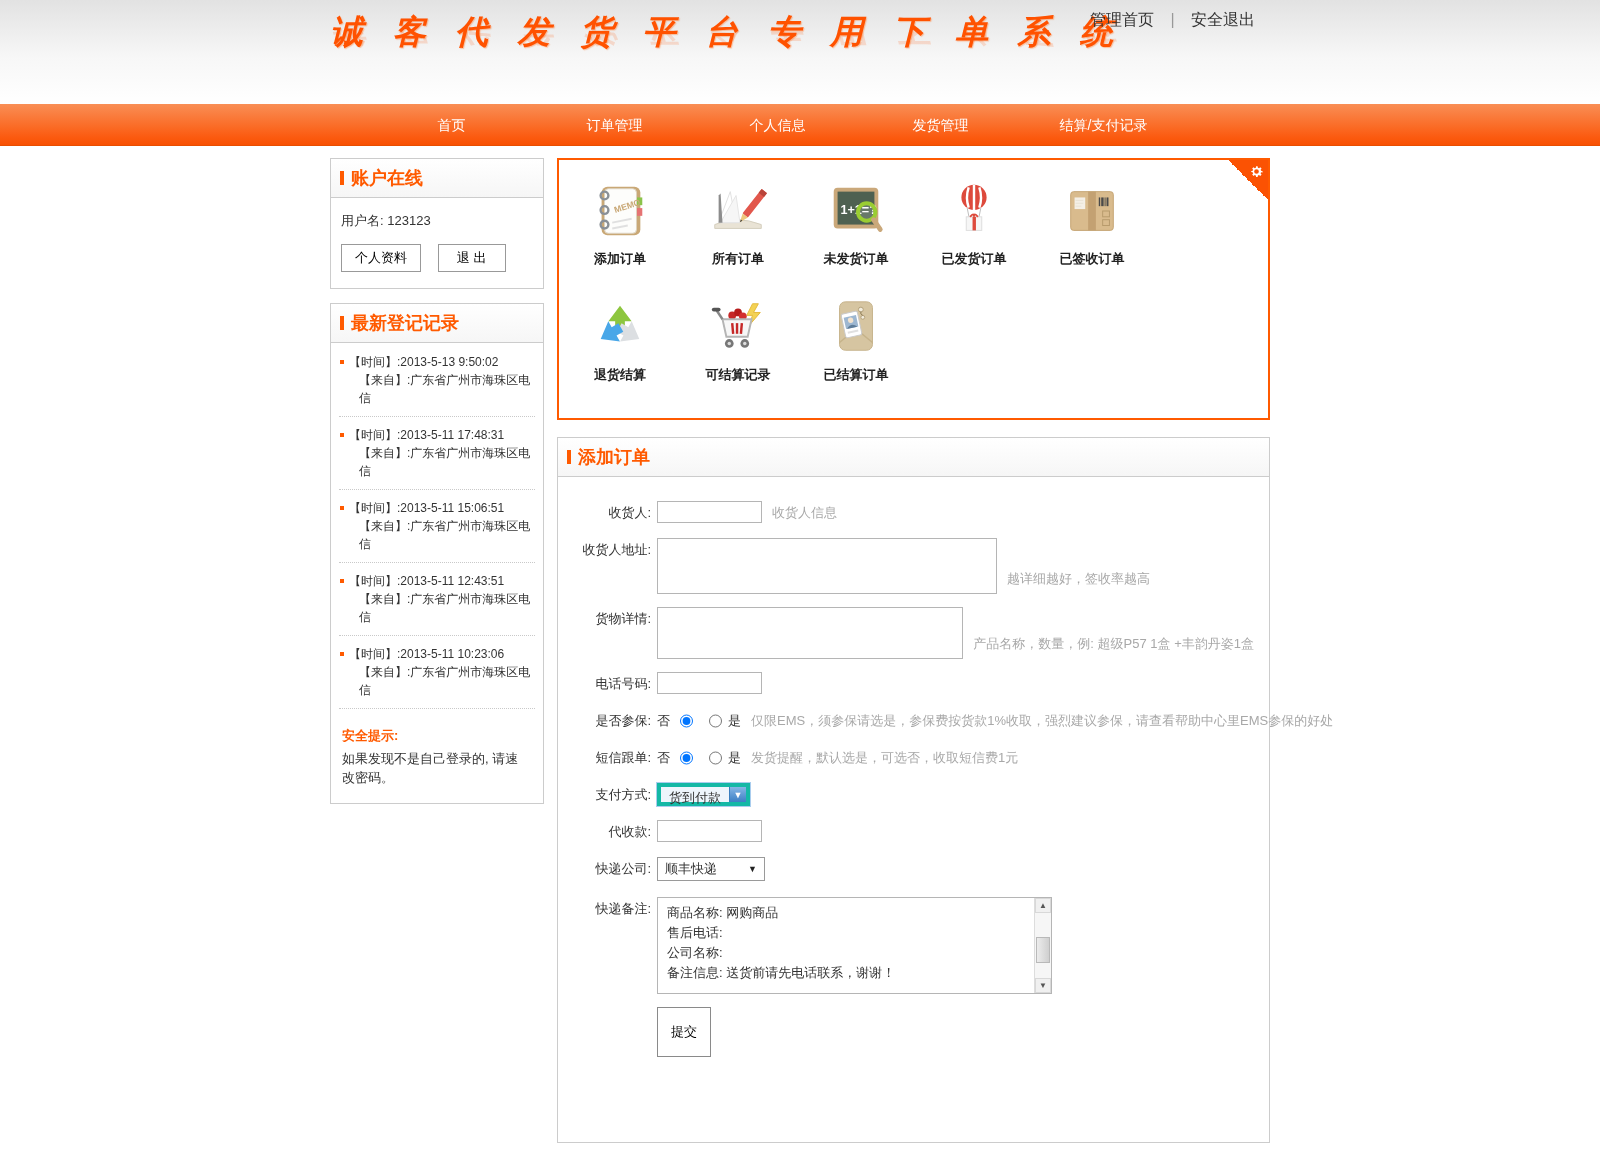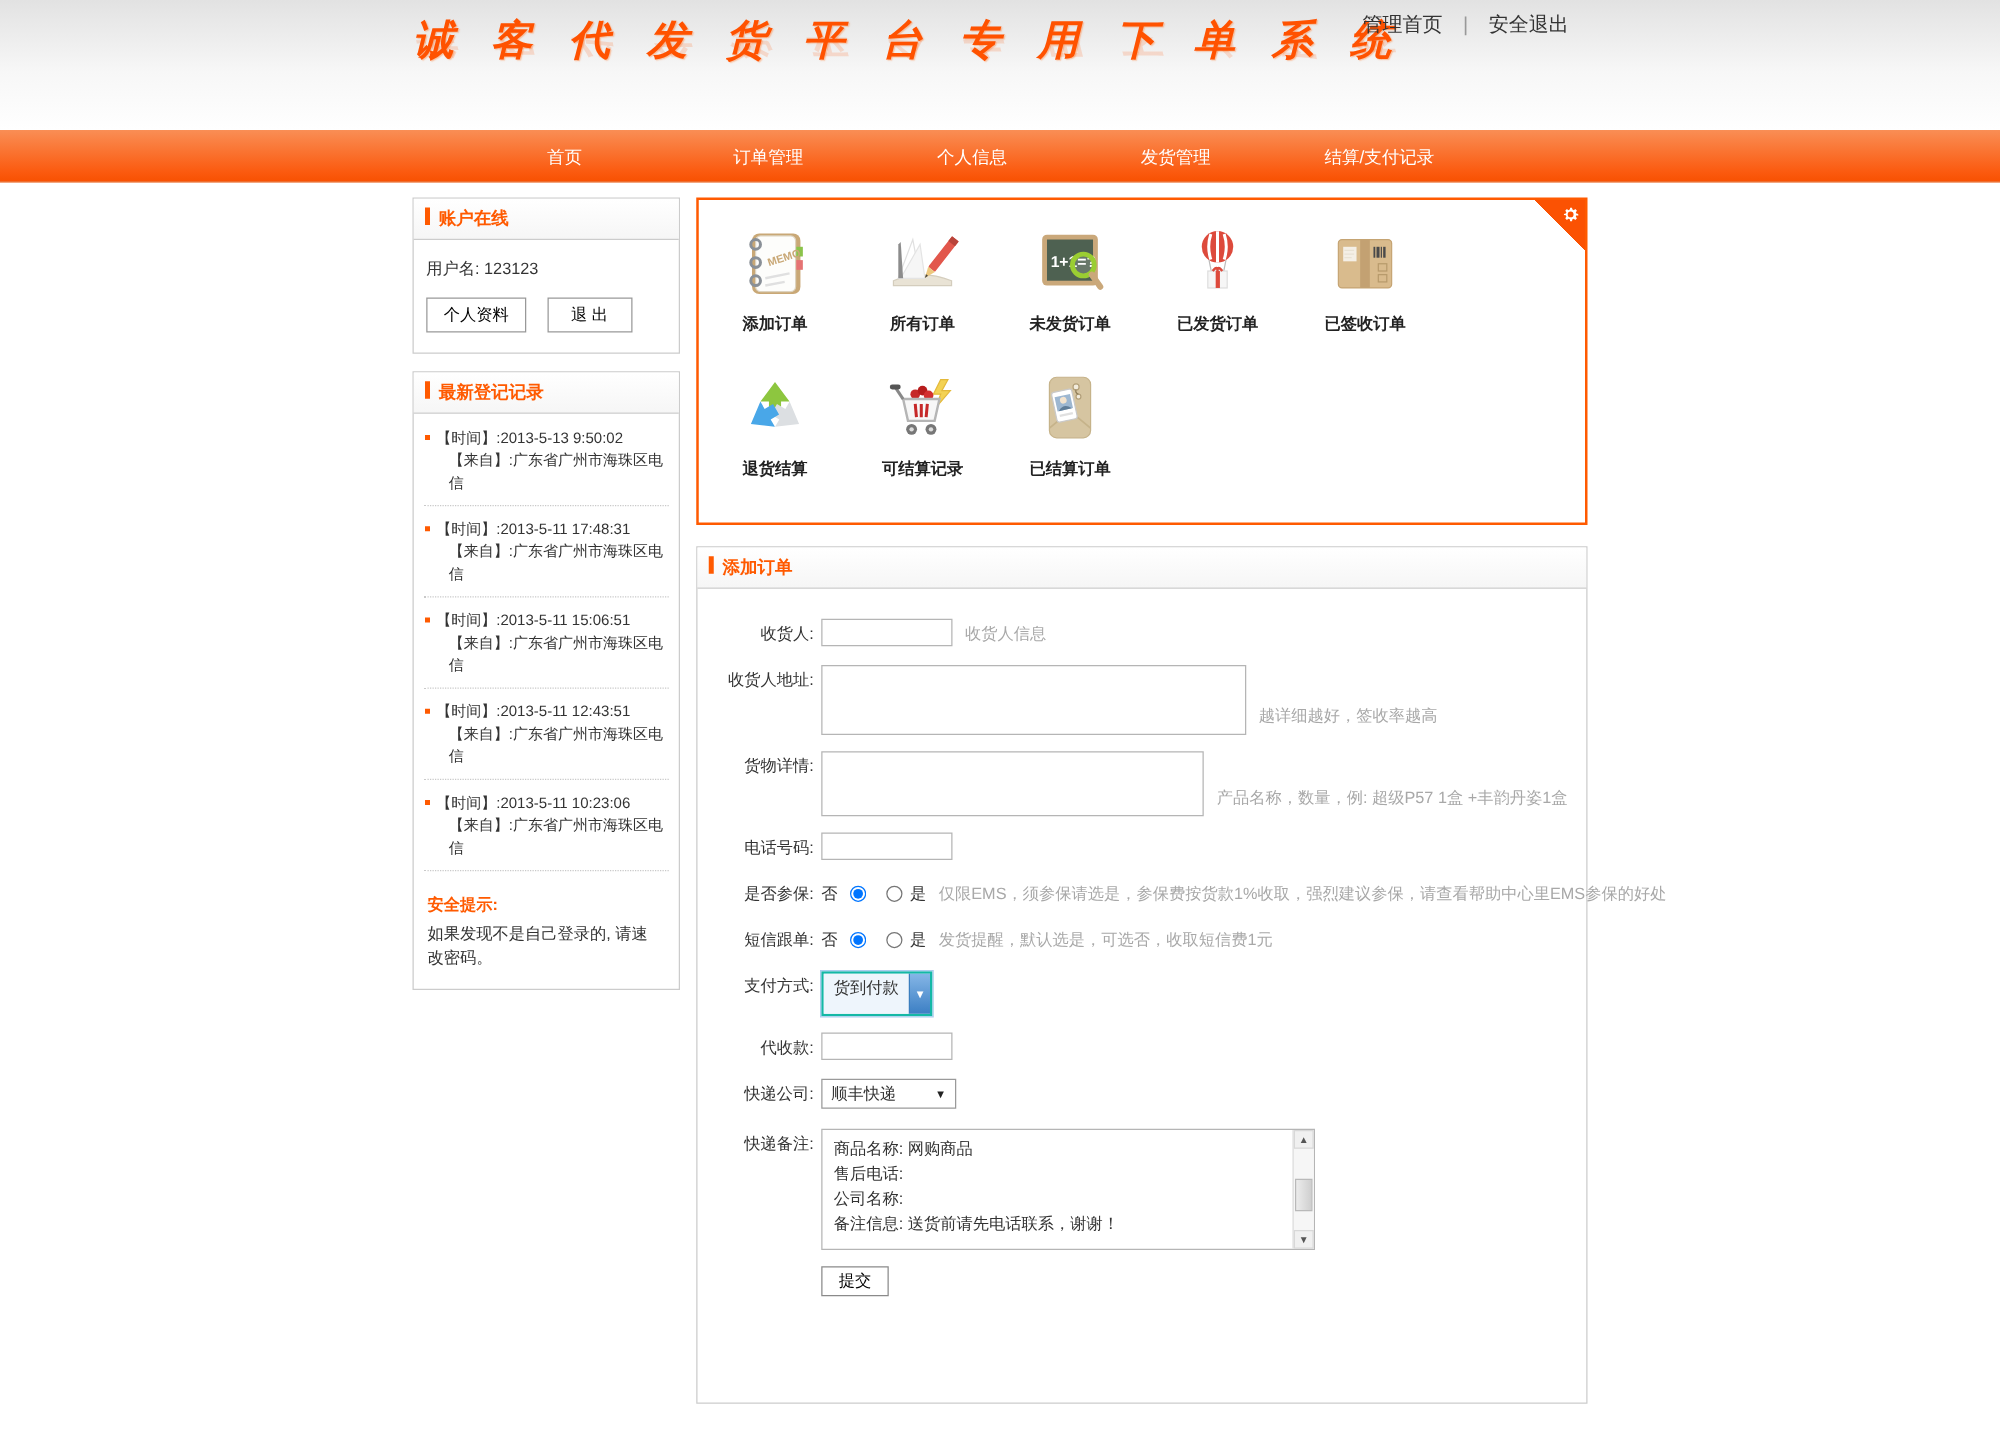--- a/index.html
+++ b/index.html
@@ -34,22 +34,22 @@
   .nav-inner { width:940px; margin:0 auto; display:flex; padding-left:40px; }
   .nav-item { width:163px; text-align:center; line-height:42px; color:#fff; font-size:14px; cursor:pointer; }
   
   .content { width:940px; margin:12px auto 0; display:flex; align-items:flex-start; }
   .sidebar { width:214px; flex:none; }
   .main { flex:1; margin-left:13px; min-width:0; }
   .box { border:1px solid #ccc; background:#fff; }
   .box-gap { margin-top:14px; }
   .box-header {
     border-bottom:1px solid #ccc; background:linear-gradient(#ffffff,#f6f6f6);
-    padding:7px 9px; font-size:14px; font-weight:bold; color:#ff5a00;
-    display:flex; align-items:flex-start;
+    padding:7px 9px; font-size:18px; font-weight:bold; color:#ff5a00;
+    display:flex; align-items:center;
   }
   .box-marker { width:4px; height:14px; background:#ff5a00; margin-right:7px; flex:none; }
   
   .account-body { padding:14px 10px 16px; font-size:13px; }
   .account-buttons { margin-top:14px; }
   .btn {
     display:inline-block; border:1px solid #999; background:#fff;
     padding:4px 0; width:80px; text-align:center; font-size:13px; cursor:pointer; font-family:inherit;
   }
   .btn + .btn { margin-left:13px; width:68px; }
@@ -78,38 +78,38 @@
   .frow { display:flex; margin-bottom:13px; font-size:13px; }
   .flabel { flex:none; width:84px; text-align:right; padding-right:6px; line-height:24px; color:#333; }
   .fhint { color:#a8a8a8; margin-left:10px; line-height:24px; white-space:nowrap; }
   .fhint.bottom { align-self:flex-end; margin-bottom:3px; }
   input.text { width:105px; height:22px; border:1px solid #b5b5b5; padding:2px 4px; font-size:13px; font-family:inherit; }
   textarea.area { border:1px solid #b5b5b5; font-size:13px; font-family:inherit; resize:none; }
   .area-address { width:340px; height:56px; }
   .area-goods { width:340px; height:52px; }
   .radio-text { line-height:24px; }
   input[type=radio] { vertical-align:-3px; margin:0 6px 0 10px; cursor:pointer; }
-  .select-blue { display:inline-flex; border:2px solid #14b8a6; outline:1px solid #aacdee; background:#fff; height:36px; cursor:pointer; }
+  .select-blue { display:inline-flex; border:4px solid #14b8a6; outline:1px solid #aacdee; background:#fff; height:23px; cursor:pointer; }
   .select-blue .sel-text { padding:0 8px; line-height:22px; font-size:13px; background:#eef5fc; }
   .select-blue .sel-btn {
     width:17px; background:linear-gradient(#85b6e6,#3c7fc4); color:#fff; font-size:9px;
     display:flex; align-items:center; justify-content:center; border-left:1px solid #3a7ebf;
   }
   .select-gray {
     display:inline-flex; border:1px solid #9a9a9a; height:24px; width:108px;
     justify-content:space-between; align-items:center; padding:0 7px; font-size:13px; cursor:pointer; background:#fff;
   }
   .select-gray .arrow { font-size:9px; color:#222; }
   .fake-textarea { width:395px; border:1px solid #b5b5b5; display:flex; height:97px; background:#fff; }
   .fta-text { flex:1; padding:5px 9px; font-size:13px; line-height:20px; white-space:pre-line; overflow:hidden; }
   .fta-scrollbar { width:17px; background:#f6f6f6; border-left:1px solid #ddd; display:flex; flex-direction:column; flex:none; }
   .fta-arrow { height:15px; background:#f0f0f0; border:1px solid #d8d8d8; font-size:8px; color:#555; text-align:center; line-height:13px; cursor:pointer; }
   .fta-track { flex:1; position:relative; }
   .fta-thumb { position:absolute; top:24px; left:1px; right:1px; height:26px; background:linear-gradient(90deg,#ececec,#cfcfcf); border:1px solid #b9b9b9; cursor:pointer; }
-  .submit-btn { border:1px solid #8a8a8a; background:#fff; font-size:13px; padding:2px 13px; cursor:pointer; font-family:inherit; }
+  .submit-btn { border:1px solid #8a8a8a; background:#fff; font-size:13px; padding:15px 13px; cursor:pointer; font-family:inherit; }
 </style>
 </head>
 <body>
 
 <div class="header">
   <div class="header-inner">
     <div class="site-title">诚 客 代 发 货 平 台 专 用 下 单 系 统</div>
     <div class="title-reflection">诚 客 代 发 货 平 台 专 用 下 单 系 统</div>
   </div>
   <div class="header-links">

